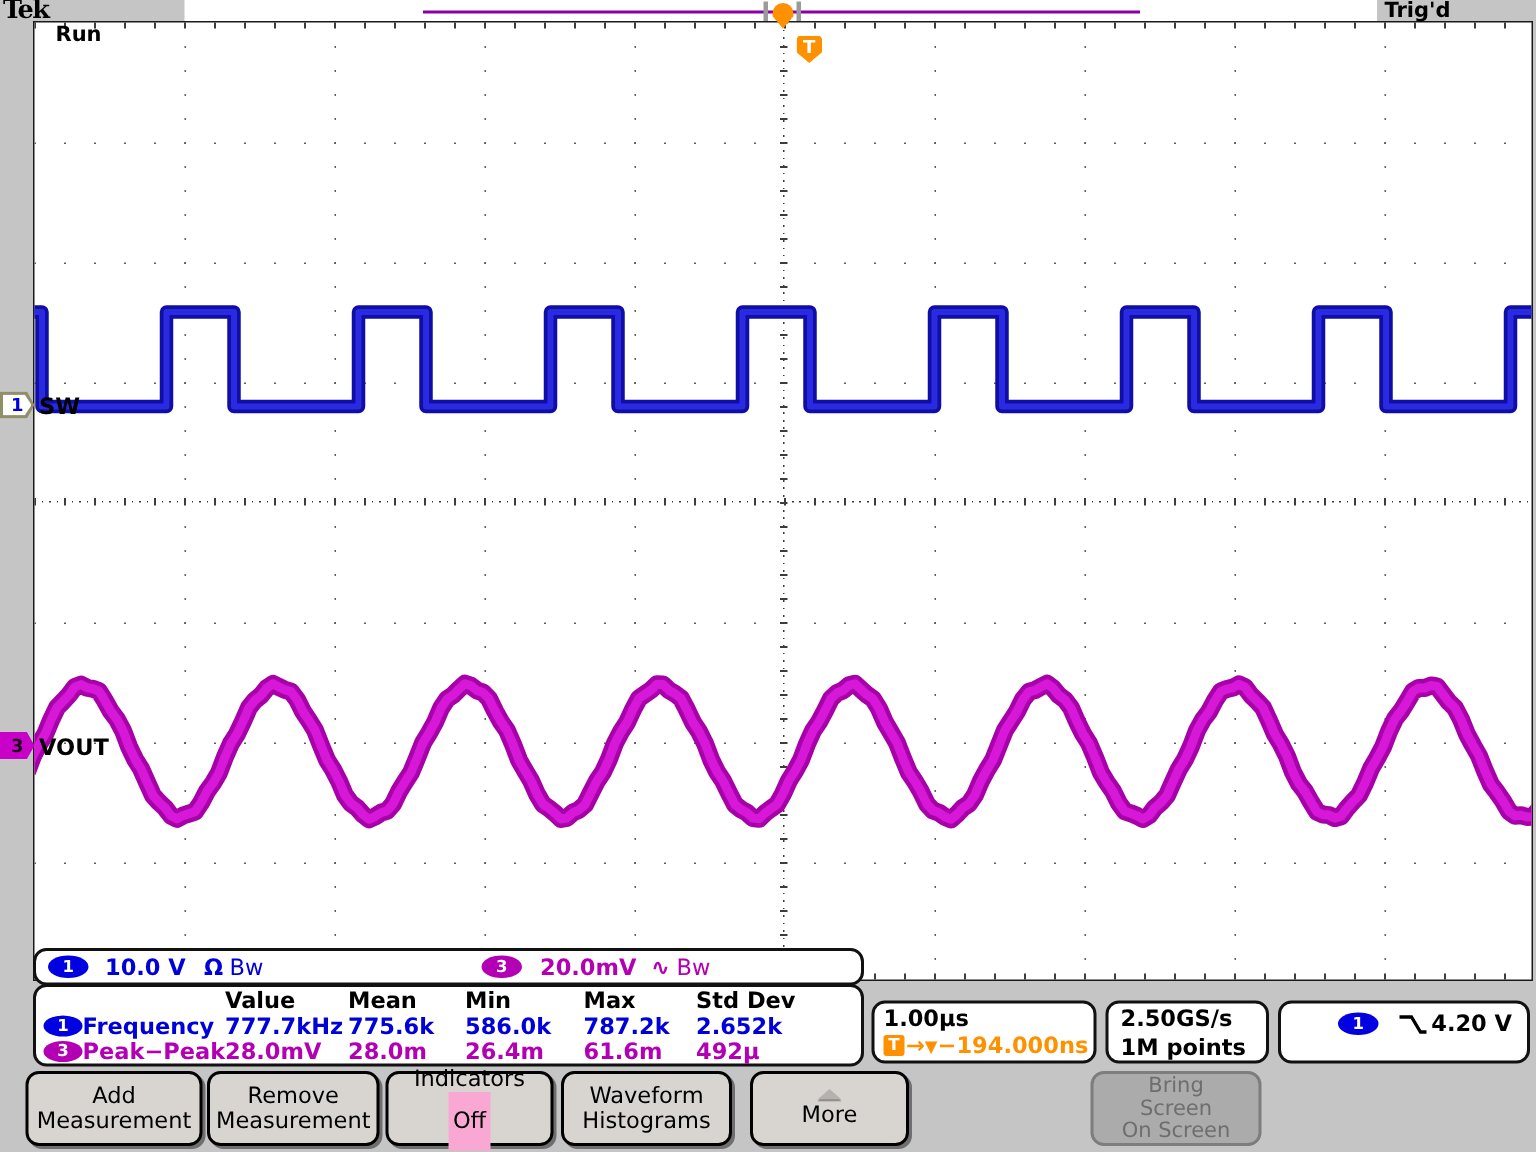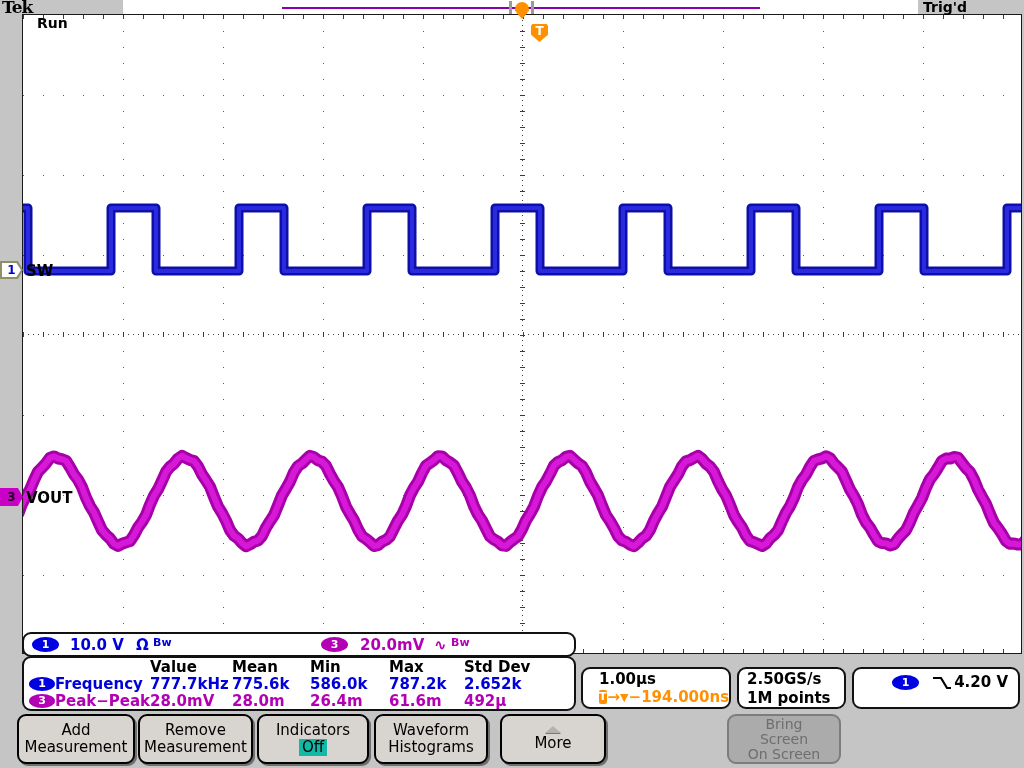--- a/index.html
+++ b/index.html
@@ -45,56 +45,56 @@
   
   .white-box { background:#fff; border:2px solid #111; border-radius:9px; z-index:6; }
   #scale-box { left:22px; top:632px; width:554px; height:25px; }
   .badge { position:absolute; border-radius:50%; color:#fff; font-weight:bold; font-size:11px; text-align:center; }
   .badge-blue { background:#0000e0; }
   .badge-magenta { background:#b400b4; }
   #scale-box .badge { width:27px; height:15px; top:3px; line-height:15px; }
   .scale-text { position:absolute; top:2px; font-size:15px; font-weight:bold; }
   .blue-text { color:#0000d8; }
   .mag-text { color:#b400b4; }
-  .bw { font-size:11px; vertical-align:2px; font-weight:bold; }
+  .bw { font-size:15px; vertical-align:2px; font-weight:normal; }
 
   #meas-box { left:22px; top:656px; width:554px; height:55px; }
   .meas-hdr { position:absolute; top:0px; font-size:15px; font-weight:bold; color:#000; }
   .meas-row { position:absolute; left:0; width:100%; height:18px; font-size:15px; font-weight:bold; }
   .meas-row span { position:absolute; white-space:nowrap; }
   .mcol-name { left:31px; }
   .mcol-value { left:126px; }
   .mcol-mean { left:208px; }
   .mcol-min { left:286px; }
   .mcol-max { left:365px; }
   .mcol-std { left:440px; }
   .meas-row .badge { width:26px; height:14px; left:5px; top:2px; line-height:14px; }
 
-  #tb-box { left:581px; top:667px; width:150px; height:42px; padding:1px 0 0 16px; }
+  #tb-box { left:581px; top:667px; width:150px; height:42px; padding:1px 0 0 6px; }
   #tb-scale { font-size:15px; font-weight:bold; color:#000; }
   #tb-line2 { display:flex; align-items:center; height:18px; color:#ff9100; font-size:15px; font-weight:bold; white-space:nowrap; }
   #tb-badge { width:14px; height:14px; background:#ff9100; color:#fff; border-radius:2px; font-size:11px; font-weight:bold; text-align:center; line-height:14px; margin-right:1px; }
 
   #acq-box { left:737px; top:667px; width:109px; height:42px; padding:1px 0 0 8px; font-size:15px; font-weight:bold; color:#000; line-height:19px; }
 
   #trig-box { left:852px; top:667px; width:168px; height:42px; }
   #trig-box .badge { width:27px; height:15px; left:38px; top:6px; line-height:15px; }
   #trig-slope { position:absolute; left:76px; top:5px; }
   #trig-level { position:absolute; right:10px; top:4px; font-size:15px; font-weight:bold; color:#000;margin-left:29px; }
 
   
   .menu-btn { position:absolute; top:714px; height:50px; background:#d8d5d0; border:2px solid #000; border-radius:9px; box-shadow:2px 2px 0 rgba(40,40,40,0.55); color:#000; font-size:15px; text-align:center; display:flex; flex-direction:column; justify-content:center; line-height:17px; z-index:6; cursor:pointer; }
   .menu-btn.disabled { background:#ababab; border-color:#7d7d7d; color:#6e6e6e; box-shadow:none; line-height:15px; font-size:14px; }
   #btn-add { left:17px; width:118px; }
   #btn-remove { left:138px; width:115px; }
   #btn-indicators { left:257px; width:112px; }
   #btn-histograms { left:374px; width:114px; }
   #btn-more { left:500px; width:106px; }
   #btn-cursors { left:727px; width:114px; }
-  .hl-white { background:#14b8a6; align-self:center; padding:0 3px; }
+  .hl-white { background:#f9a8d4; align-self:center; padding:11px 3px; }
   #more-caret { width:0; height:0; border-left:8px solid transparent; border-right:8px solid transparent; border-bottom:7px solid #b5b2ad; margin:0 auto 2px auto; filter:drop-shadow(0 1px 0 #777); }
 </style>
 </head>
 <body>
 
 <div id="topbar" class="abs">
   <div id="topbar-white" class="abs"></div>
   <div id="tek-logo" class="abs">Tek</div>
   <div id="run-status" class="abs">Run</div>
   <div id="trigd-status" class="abs">Trig'd</div>

